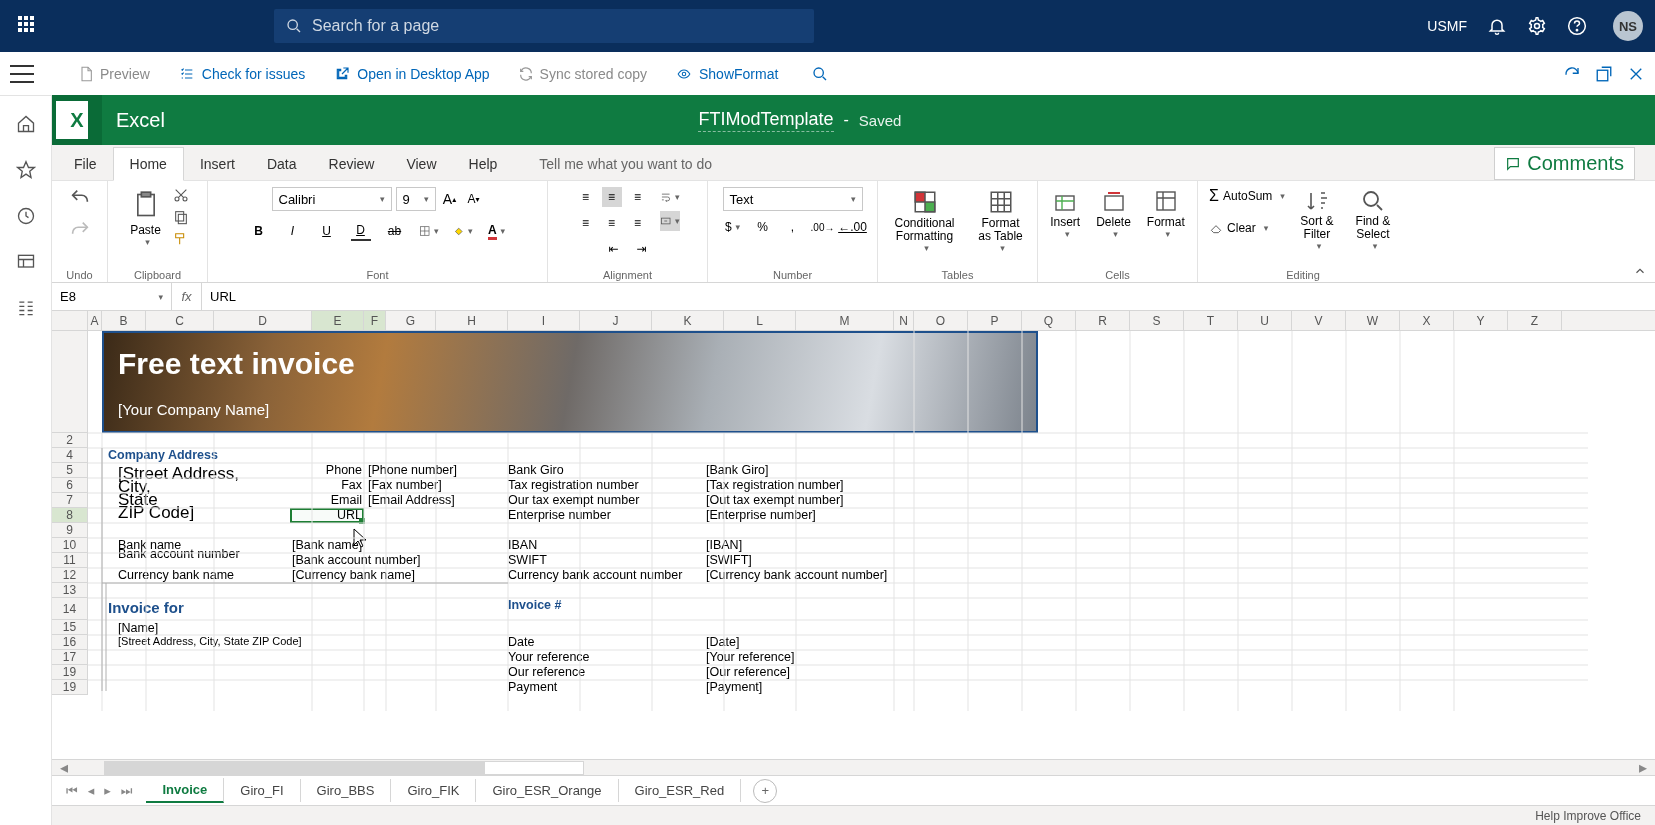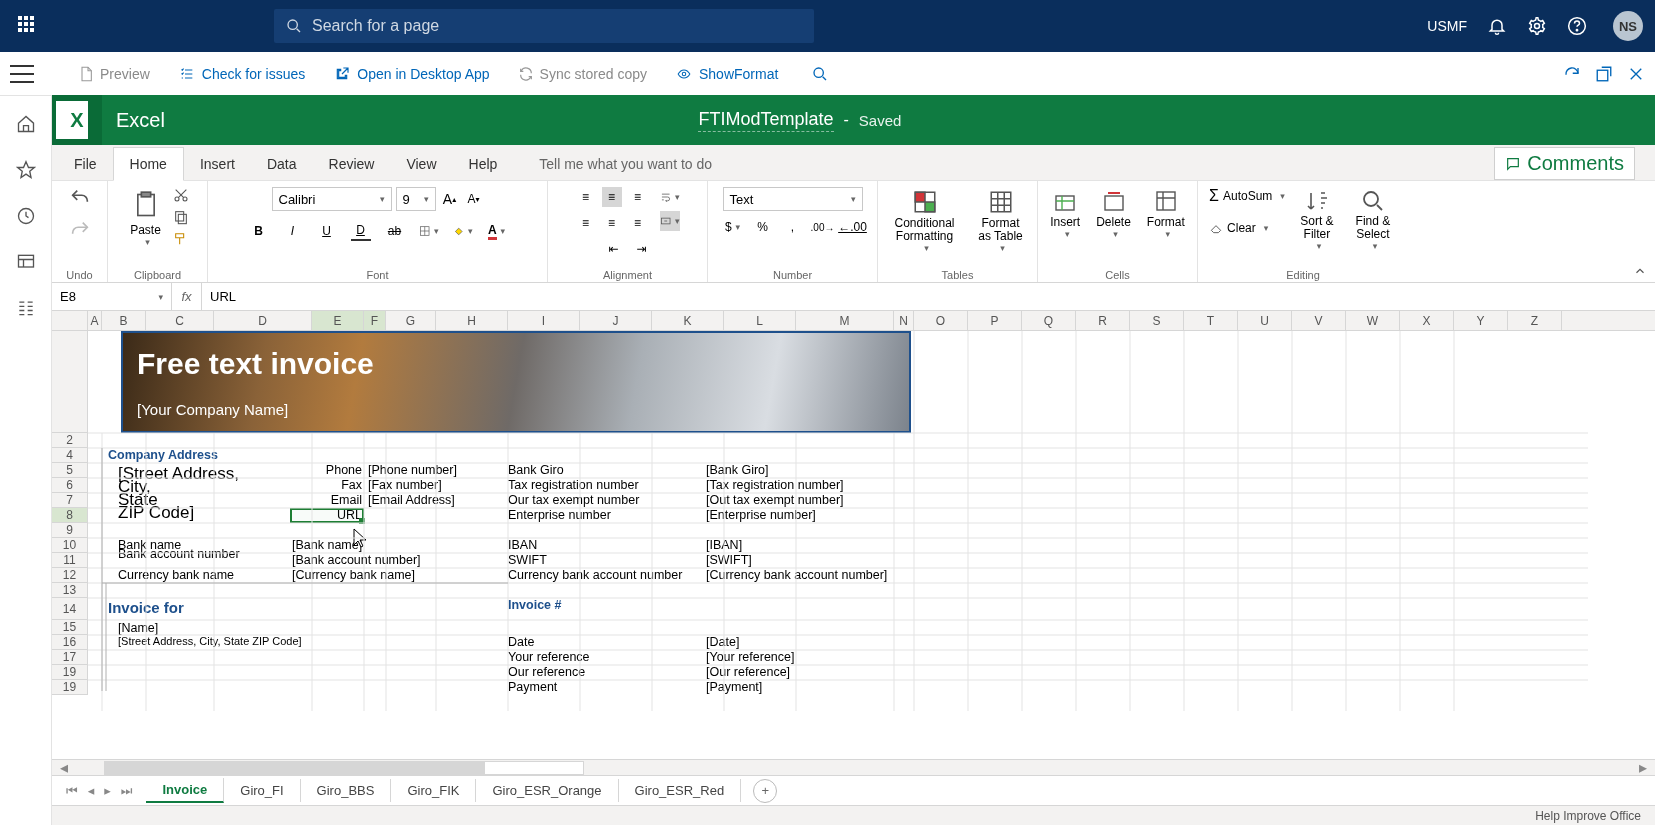--- a/index.html
+++ b/index.html
@@ -82,23 +82,23 @@
 .ch { border-right: 1px solid #d6d6d6; display: flex; align-items: center; justify-content: center; }
 .ch.sel { background: #d8e6d0; }
 .sheet-body { display: flex; }
 .row-headers { width: 36px; background: #f3f2f1; border-right: 1px solid #d6d6d6; font-size: 12px; color: #555; text-align: center; }
 .rh { height: 15px; border-bottom: 1px solid #d6d6d6; display: flex; align-items: center; justify-content: center; }
 .rh.tall { height: 102px; }
 .rh.sel { background: #d8e6d0; }
 .gridarea { position: relative; flex: 1; }
 .gridlines { position: absolute; top: 0; left: 0; right: 0; bottom: 0; }
 .gridarea .cell-overlay { position: absolute; font-size: 12.5px; }
-.banner { position: absolute; top: 0; left: 14px; width: 790px; height: 102px;
+.banner { position: absolute; top: 0; left: 14px; width: 936px; height: 102px;
   background: linear-gradient(100deg, #3b2a18 0%, #8a6238 18%, #b27b3e 30%, #6f6a67 50%, #a9afb5 65%, #d9dde2 82%, #7c838c 100%);
-  color: #fff; padding: 10px 14px; border: 2px solid #1e508c; margin-left: 19px; }
+  color: #fff; padding: 10px 14px; border: 2px solid #1e508c; }
 .banner h1 { font-size: 30px; font-weight: 600; margin-top: 4px; }
 .banner .co { margin-top: 20px; font-size: 15px; }
 .section-head { color: #1e508c; font-weight: 600; font-size: 14px; }
 .invnum { color: #1e508c; font-weight: 600; font-size: 19px; }
 .sel-cell { position: absolute; border: 2px solid #1e7e34; background: rgba(30,126,52,0.03); pointer-events: none; }
 .sel-cell::after { content: ""; position: absolute; right: -3px; bottom: -3px; width: 6px; height: 6px; background: #1e7e34; }
 .cursor-arrow { position: absolute; pointer-events: none; }
 
 
 .sheet-tabs { height: 30px; border-top: 1px solid #d6d6d6; display: flex; align-items: center; font-size: 13px; background: #fff; }

